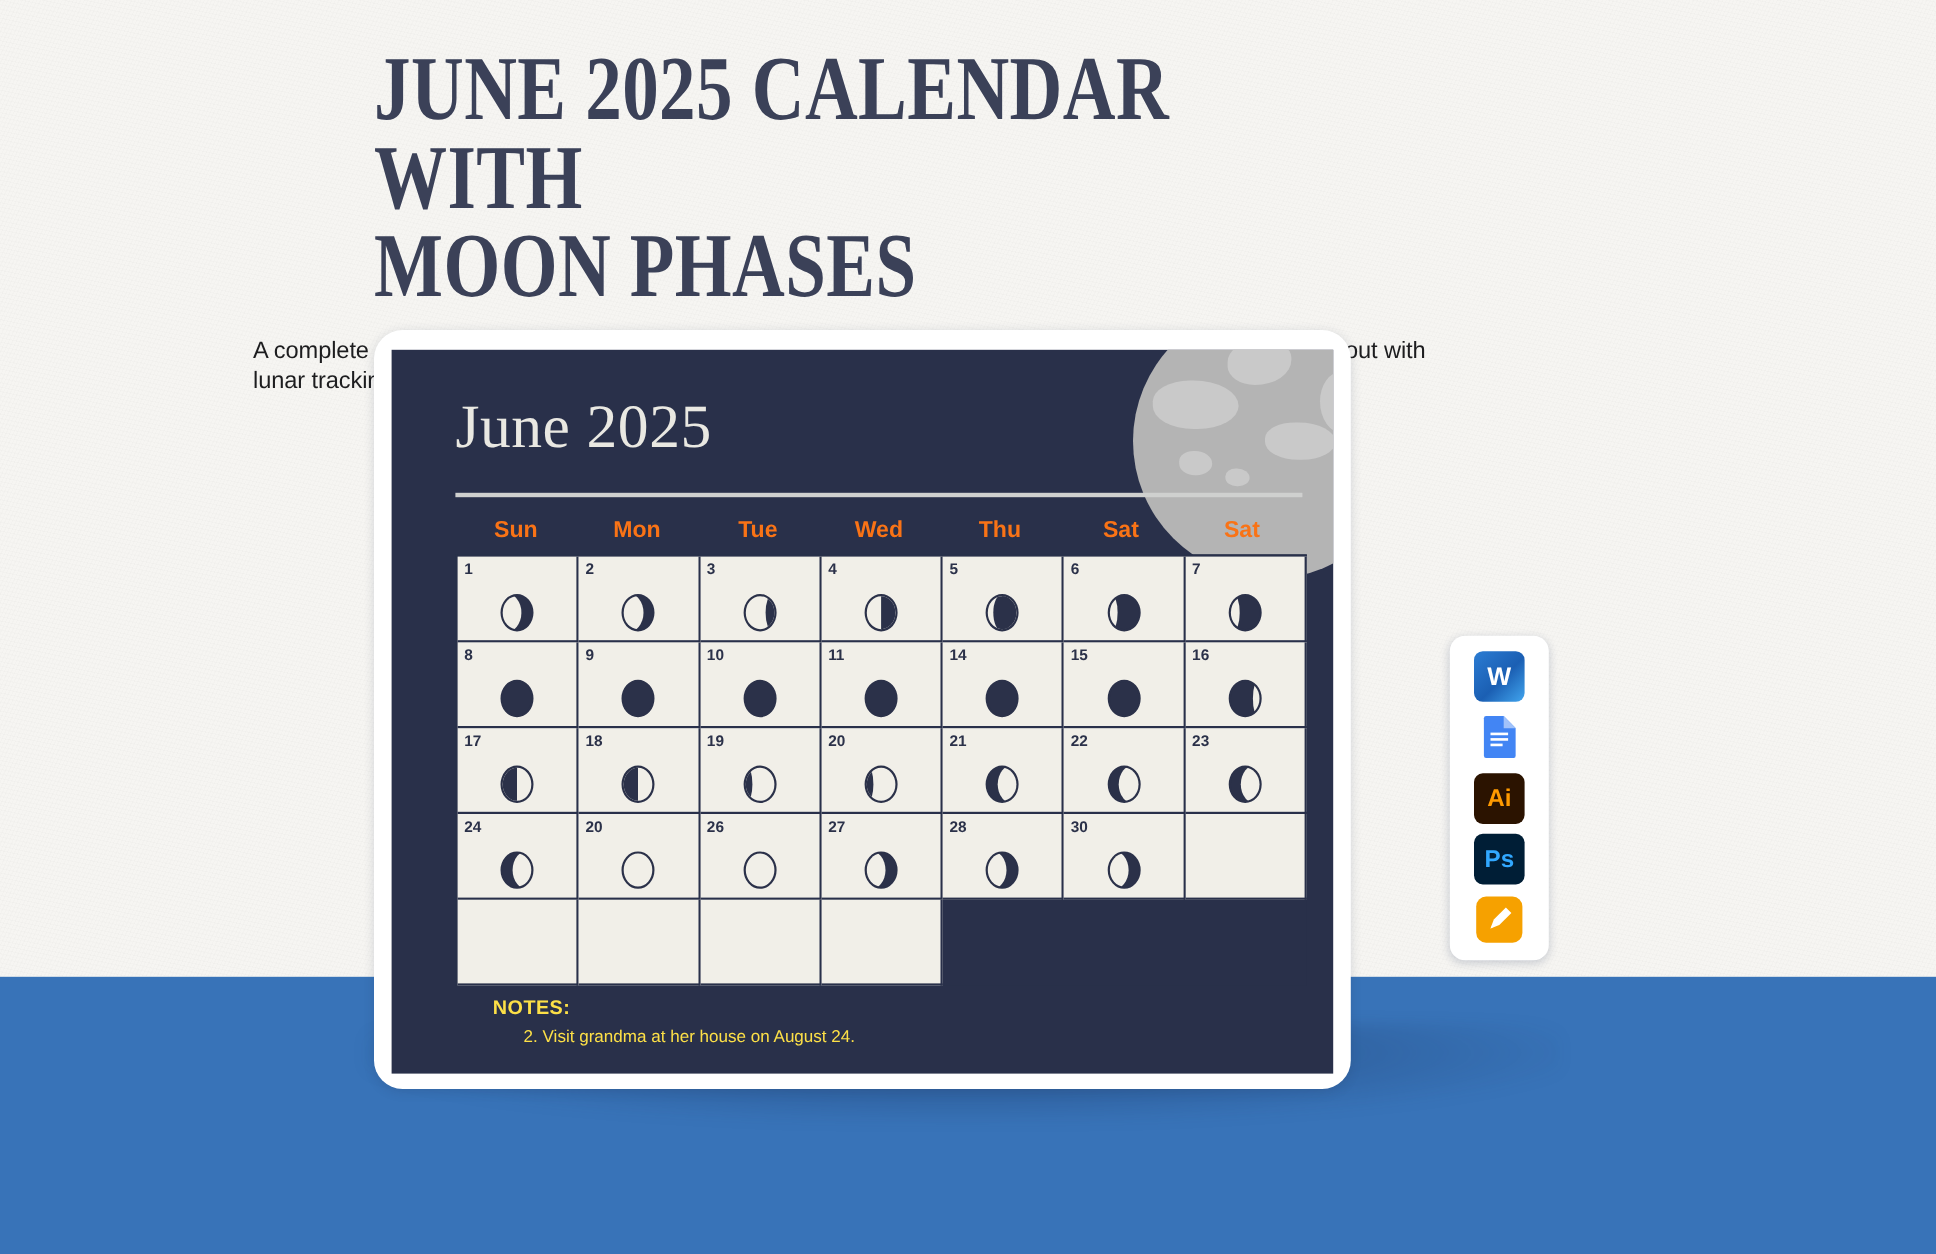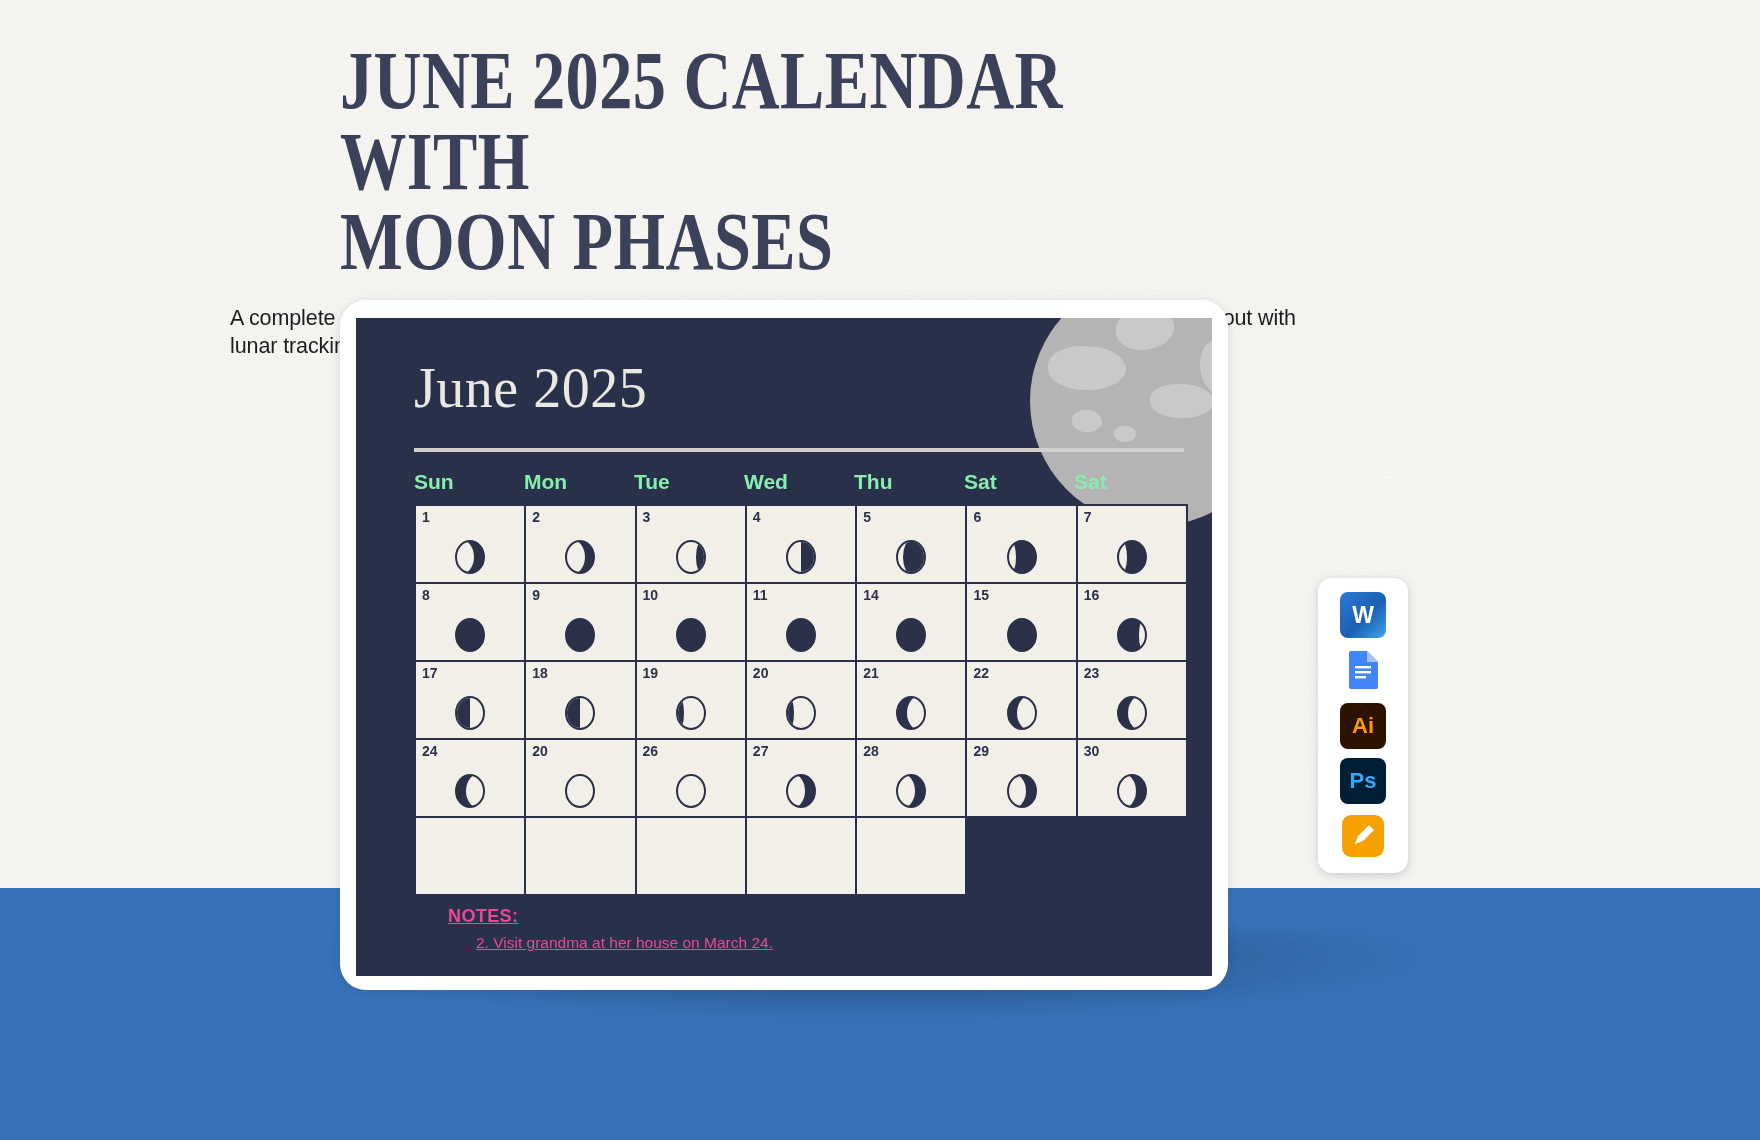--- a/index.html
+++ b/index.html
@@ -96,22 +96,22 @@
     position: absolute; left: 58px; top: 130px; width: 770px; height: 4px;
     background: #cfd0cf;
   }
 
   
   #weekdays {
     position: absolute; left: 58px; top: 142px; width: 770px;
     display: grid; grid-template-columns: repeat(7, 1fr);
   }
   #weekdays div {
-    text-align: left;
-    color: #86efac;
+    text-align: center;
+    color: #f97316;
     font-weight: bold;
     font-size: 21px;
     padding: 10px 0;
   }
 
   
   #grid {
     position: absolute; left: 58px; top: 186px;
     width: 774px;
     display: grid;
@@ -148,22 +148,21 @@
     overflow: hidden;
   }
   .moon .shade {
     position: absolute; top: -2px; bottom: -2px;
     background: #2b3149;
   }
 
   
   #notes {
     position: absolute; left: 92px; bottom: 22px; width: 700px;
-    color: #ec4899;
-    text-decoration: underline;
+    color: #fde047;
   }
   #notes-title { font-weight: bold; font-size: 18px; letter-spacing: 0.4px; }
   #notes ol { list-style: none; margin-top: 6px; padding-left: 28px; }
   #notes li { font-size: 15.5px; line-height: 1.35; }
 
   
   #rail {
     position: absolute; left: 1318px; top: 578px;
     width: 90px; height: 295px;
     background: #ffffff;
@@ -465,50 +464,40 @@
           <div class="daynum">28</div>
           <div class="moon-wrap">
             <div class="moon">
               <div class="disc" style="background: rgb(43, 49, 73);">
                 <div style="position: absolute; top: -10%; height: 120%; width: 112%; left: -46%; border-radius: 50%; background: rgb(241, 239, 232);"></div>
               </div>
             </div>
           </div>
         </div>
         <div class="cell">
-          <div class="daynum">29</div>
-          <div class="moon-wrap">
-            <div class="moon">
-              <div class="disc" style="background: rgb(43, 49, 73);">
-                <div style="position: absolute; top: -10%; height: 120%; width: 112%; left: -46%; border-radius: 50%; background: rgb(241, 239, 232);"></div>
-              </div>
-            </div>
-          </div>
-        </div>
-        <div class="cell">
           <div class="daynum">30</div>
           <div class="moon-wrap">
             <div class="moon">
               <div class="disc" style="background: rgb(43, 49, 73);">
                 <div style="position: absolute; top: -10%; height: 120%; width: 112%; left: -46%; border-radius: 50%; background: rgb(241, 239, 232);"></div>
               </div>
             </div>
           </div>
         </div>
         <div class="cell empty"></div>
         <div class="cell empty"></div>
         <div class="cell empty"></div>
         <div class="cell empty"></div>
         <div class="cell empty"></div>
       </div>
 
     <div id="notes">
       <div id="notes-title">NOTES:</div>
       <ol>
-          <li>2. Visit grandma at her house on March 24.</li>
+          <li>2. Visit grandma at her house on August 24.</li>
         </ol>
     </div>
 
   </div>
 </div>
 
 <div id="rail">
     <div class="rail-icon ic-word">
       <span>W</span>
     </div>

